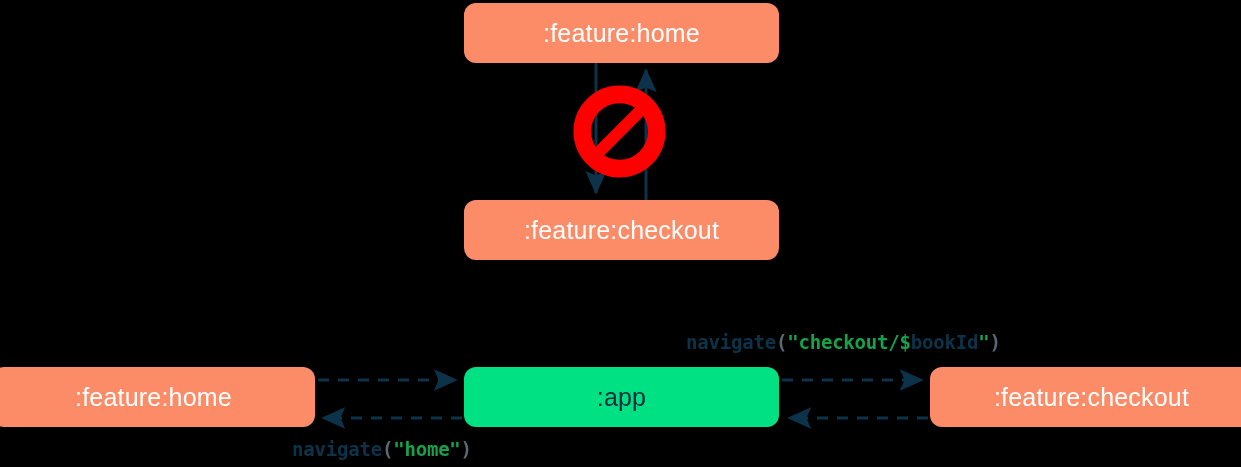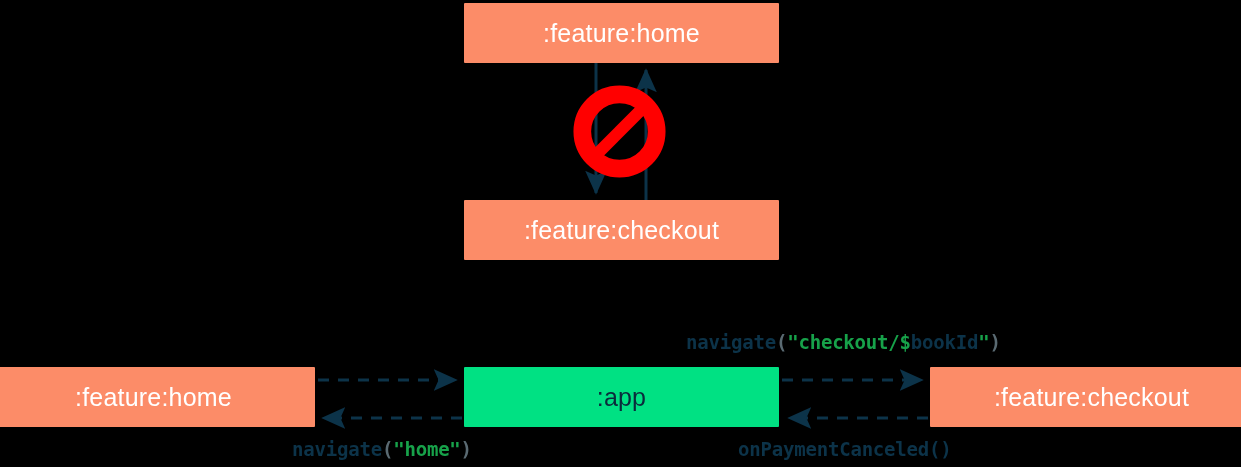--- a/index.html
+++ b/index.html
@@ -15,21 +15,21 @@
     font-family: "Liberation Sans", sans-serif;
   }
   .stage {
     position: absolute;
     left: 0; top: 0;
     width: 1241px;
     height: 467px;
   }
   .node {
     position: absolute;
-    border-radius: 1px;
+    border-radius: 12px;
     display: flex;
     align-items: center;
     justify-content: center;
     box-sizing: border-box;
     font-family: "Liberation Sans", sans-serif;
     font-size: 25px;
     letter-spacing: 0.2px;
     white-space: nowrap;
   }
   .node-orange {
@@ -138,17 +138,14 @@
 
 
   <div class="edge-label" id="label-navigate-co">
     <span class="tok-ident">navigate</span><span class="tok-punct">(</span><span class="tok-string">"checkout/</span><span class="tok-string">$</span><span class="tok-var">bookId</span><span class="tok-string">"</span><span class="tok-punct">)</span>
   </div>
 
   <div class="edge-label" id="label-navigate-home">
     <span class="tok-ident">navigate</span><span class="tok-punct">(</span><span class="tok-string">"home"</span><span class="tok-punct">)</span>
   </div>
 
-  <div class="edge-label" id="label-on-cancel">
-    <span class="tok-ident">onPaymentCanceled()</span>
-  </div>
 
 </div>
 
 </body></html>

